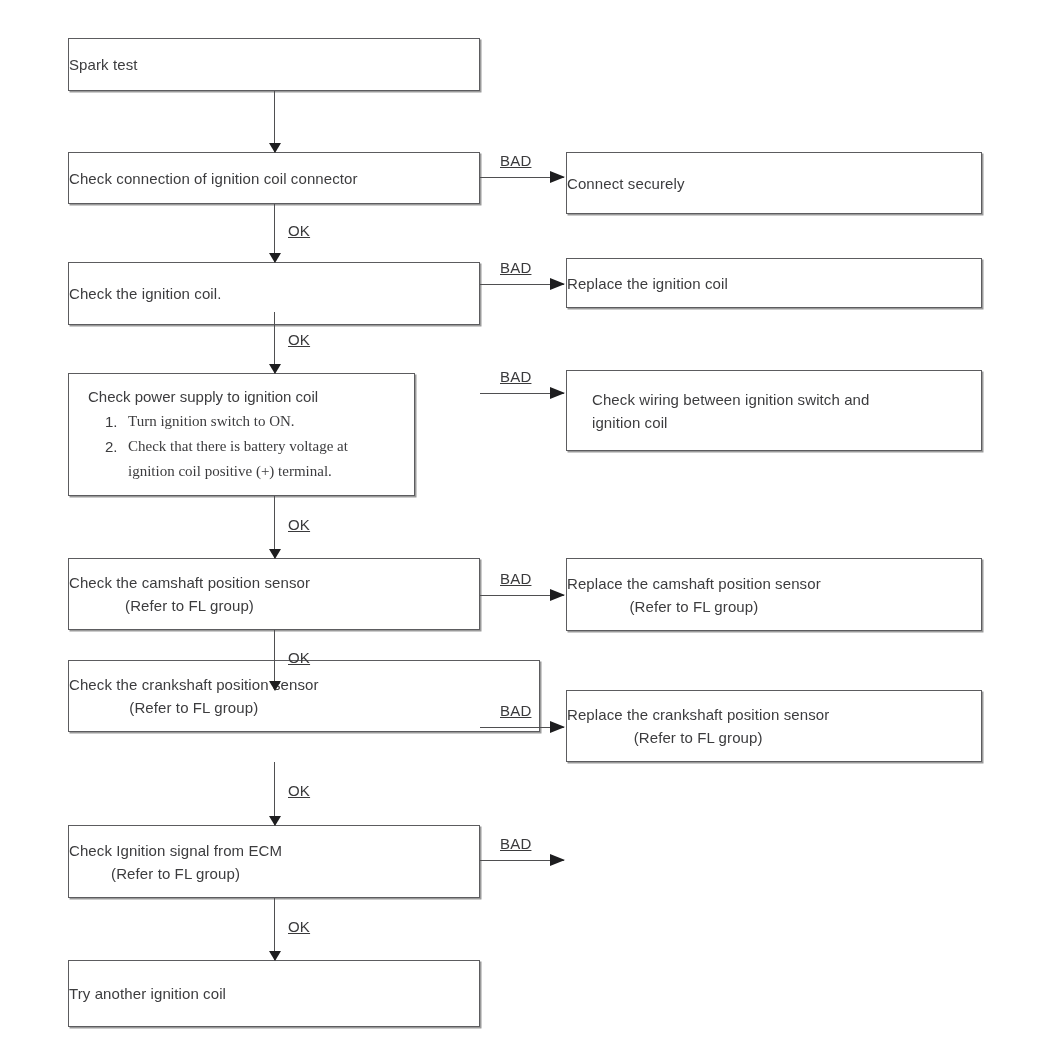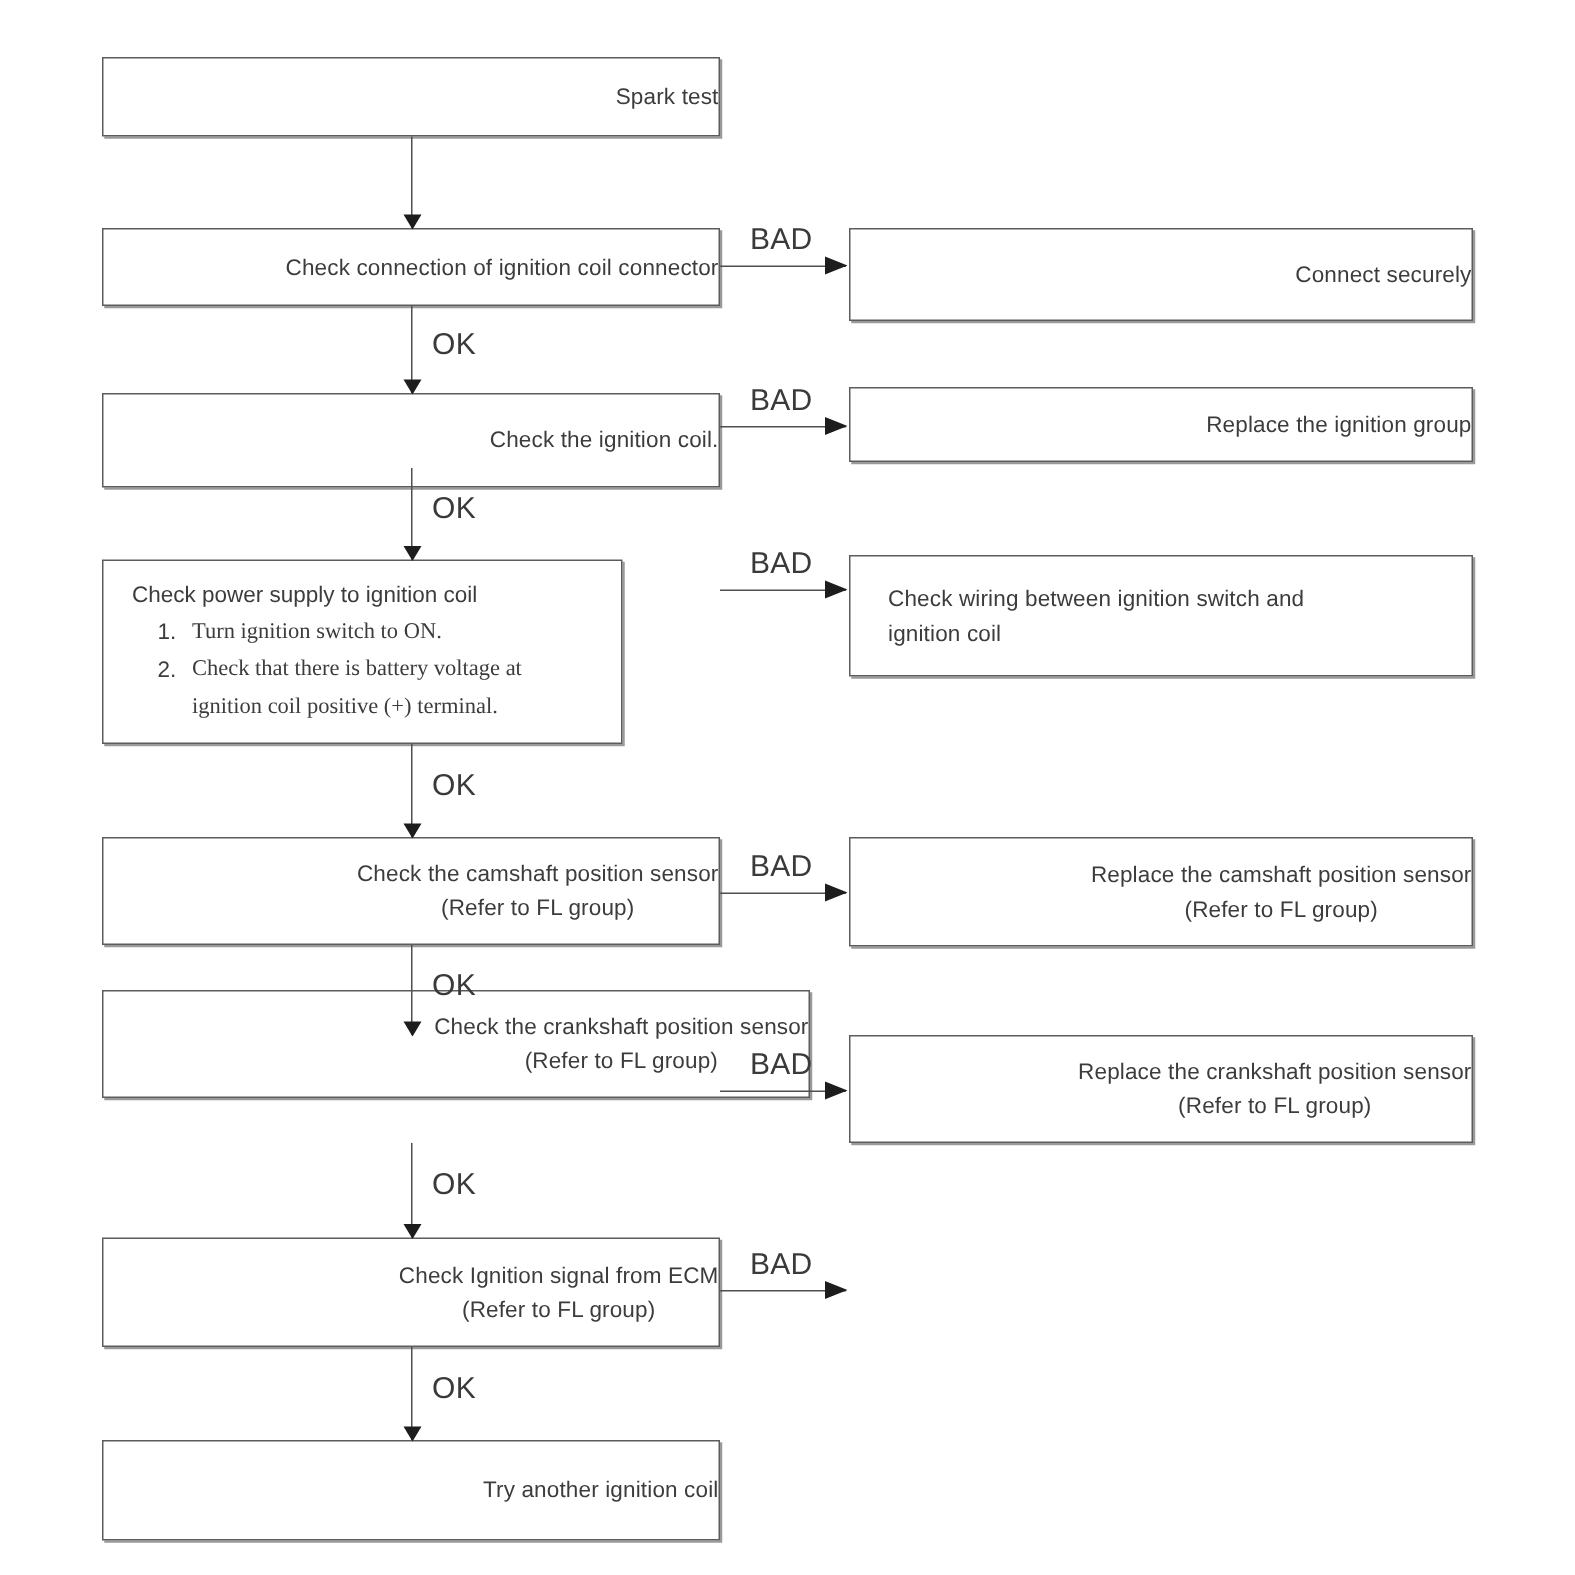--- a/index.html
+++ b/index.html
@@ -5,21 +5,21 @@
   html,body{margin:0;padding:0;background:#ffffff;}
   body{width:1050px;height:1050px;overflow:hidden;}
   .canvas{
     position:relative;width:1050px;height:1050px;background:#ffffff;
     font-family:"Liberation Sans", sans-serif;color:#3c3c3e;
   }
   .node{
     position:absolute;box-sizing:border-box;background:#ffffff;
     border:1.6px solid #5c5c5f;
     box-shadow:1.5px 1.5px 0 #9a9a9a;
-    display:flex;align-items:center;justify-content:flex-end;
+    display:flex;align-items:center;justify-content:flex-start;
   }
   .node-text{
     white-space:pre-line;text-align:center;
     font-size:15px;line-height:23px;letter-spacing:.1px;
   }
   .node.align-left{justify-content:flex-start;}
   .node.align-left .node-text{text-align:left;padding-left:25px;}
   .node.node-power{display:block;}
   .ps{padding:10px 10px 0 19px;}
   .ps-title{font-size:15px;line-height:25px;}
@@ -32,21 +32,21 @@
     border:6.5px solid transparent;border-bottom:none;
     border-top:10px solid #1d1d1f;
   }
   .harrow{position:absolute;height:0;border-top:1.6px solid #4f4f51;}
   .harrow::after{
     content:"";position:absolute;right:-1px;top:-7.3px;width:0;height:0;
     border:6.5px solid transparent;border-right:none;
     border-left:15px solid #1d1d1f;
   }
   .edge-label{
-    position:absolute;font-size:20px;line-height:19px;color:#3a3a3c;letter-spacing:.2px;
+    position:absolute;font-size:15px;line-height:19px;color:#3a3a3c;letter-spacing:.2px;text-decoration:underline;
   }
 </style>
 </head>
 <body>
 
 <div class="canvas">
 
   <div class="node" style="left:68px;top:38px;width:412px;height:53px">
     <div class="node-text">Spark test</div>
   </div>
@@ -91,21 +91,21 @@
 
   <div class="node" style="left:68px;top:960px;width:412px;height:67px">
     <div class="node-text">Try another ignition coil</div>
   </div>
 
   <div class="node" style="left:566px;top:152px;width:416px;height:62px">
     <div class="node-text">Connect securely</div>
   </div>
 
   <div class="node" style="left:566px;top:258px;width:416px;height:50px">
-    <div class="node-text">Replace the ignition group</div>
+    <div class="node-text">Replace the ignition coil</div>
   </div>
 
   <div class="node align-left" style="left:566px;top:370px;width:416px;height:81px">
     <div class="node-text">Check wiring between ignition switch and
 ignition coil</div>
   </div>
 
   <div class="node" style="left:566px;top:558px;width:416px;height:73px">
     <div class="node-text">Replace the camshaft position sensor
 (Refer to FL group)</div>

